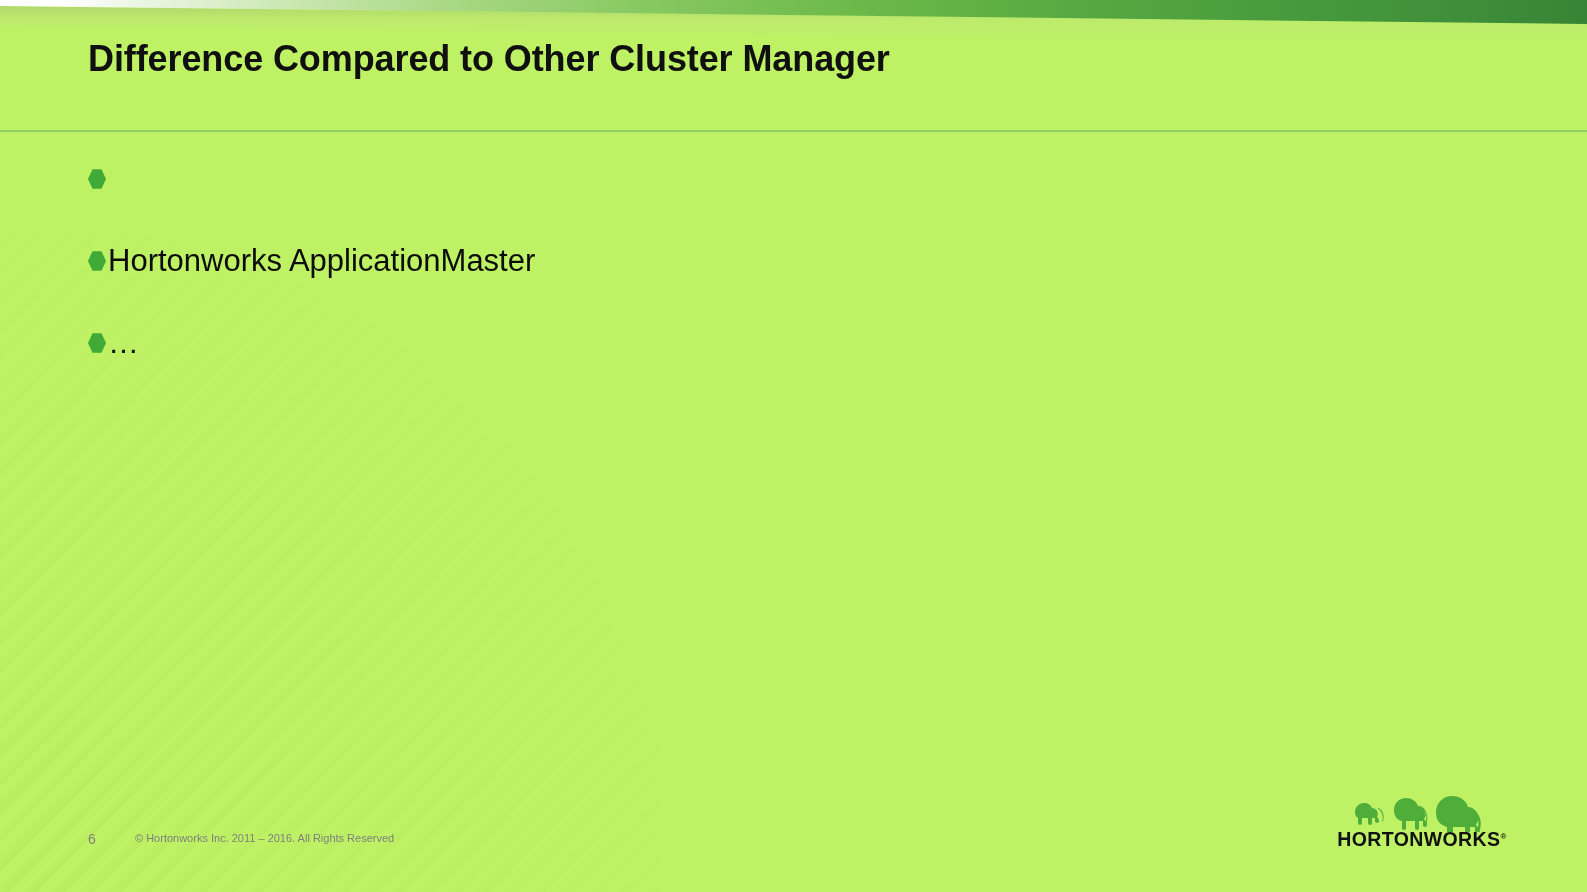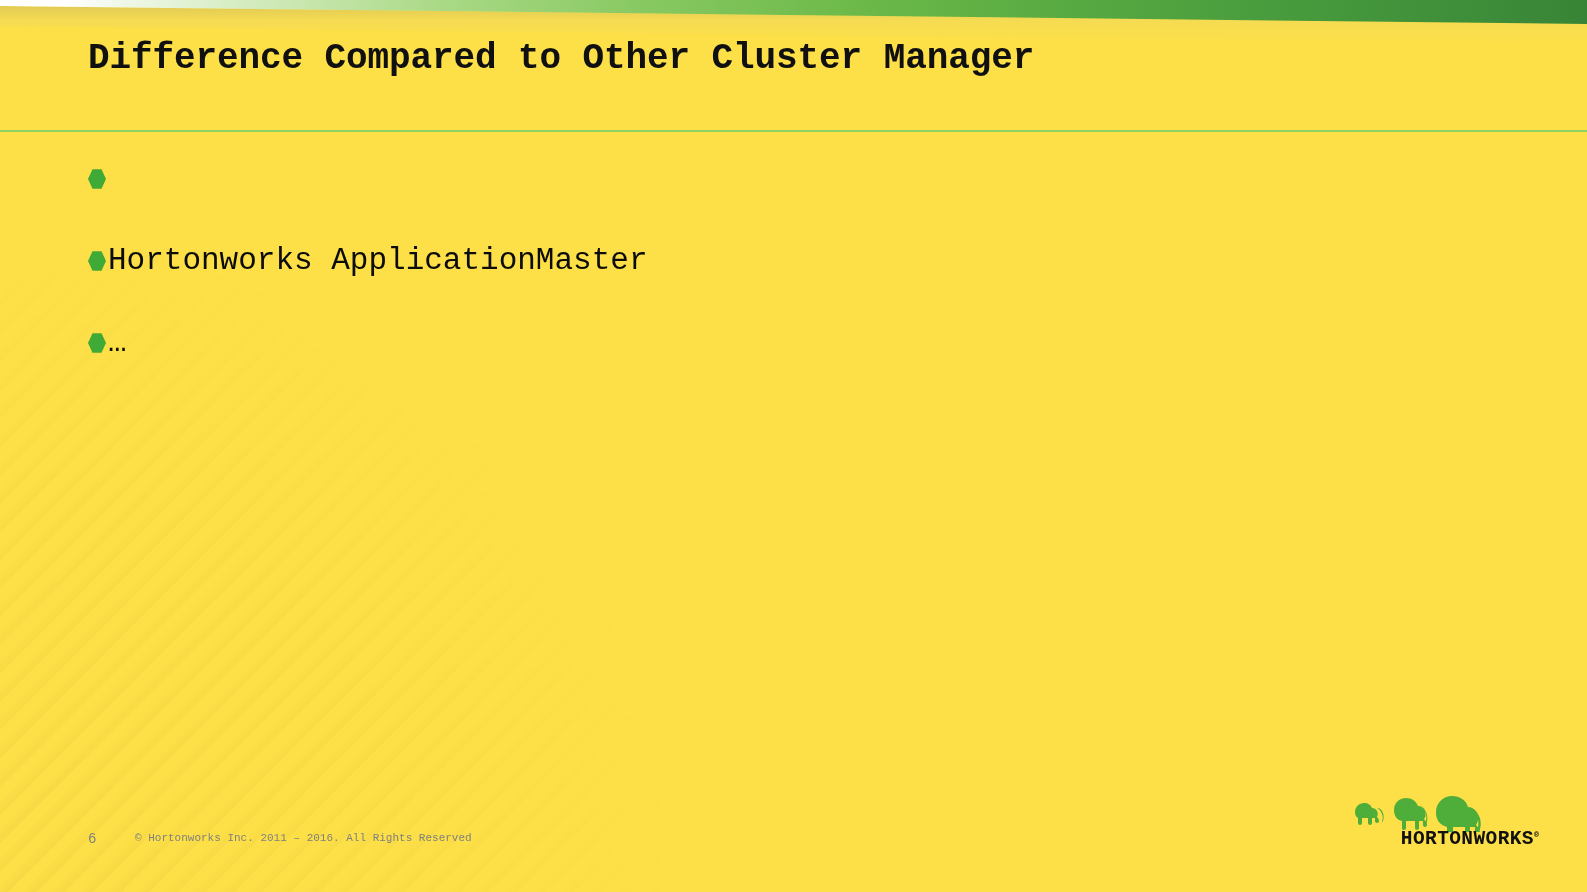--- a/index.html
+++ b/index.html
@@ -4,23 +4,23 @@
 <style>
   html, body {
     margin: 0;
     padding: 0;
     background: #ffffff;
   }
   .slide {
     position: relative;
     width: 1587px;
     height: 892px;
-    background: #fde047;
+    background: #bef264;
     overflow: hidden;
-    font-family: Liberation Mono, monospace;
+    font-family: Liberation Sans, sans-serif;
   }
 
   
   .watermark {
     position: absolute;
     left: -60px;
     bottom: -40px;
     width: 720px;
     height: 700px;
     background: repeating-linear-gradient(
@@ -151,21 +151,20 @@
     position: absolute;
     left: 0;
     top: 42px;
     width: 170px;
     text-align: center;
     font-size: 19.5px;
     font-weight: bold;
     letter-spacing: 0.4px;
     color: #111111;
     white-space: nowrap;
-    margin-left: 48px;
   }
   .logo-reg {
     font-size: 8px;
     vertical-align: super;
     font-weight: bold;
   }
 </style>
 </head>
 <body>
 

